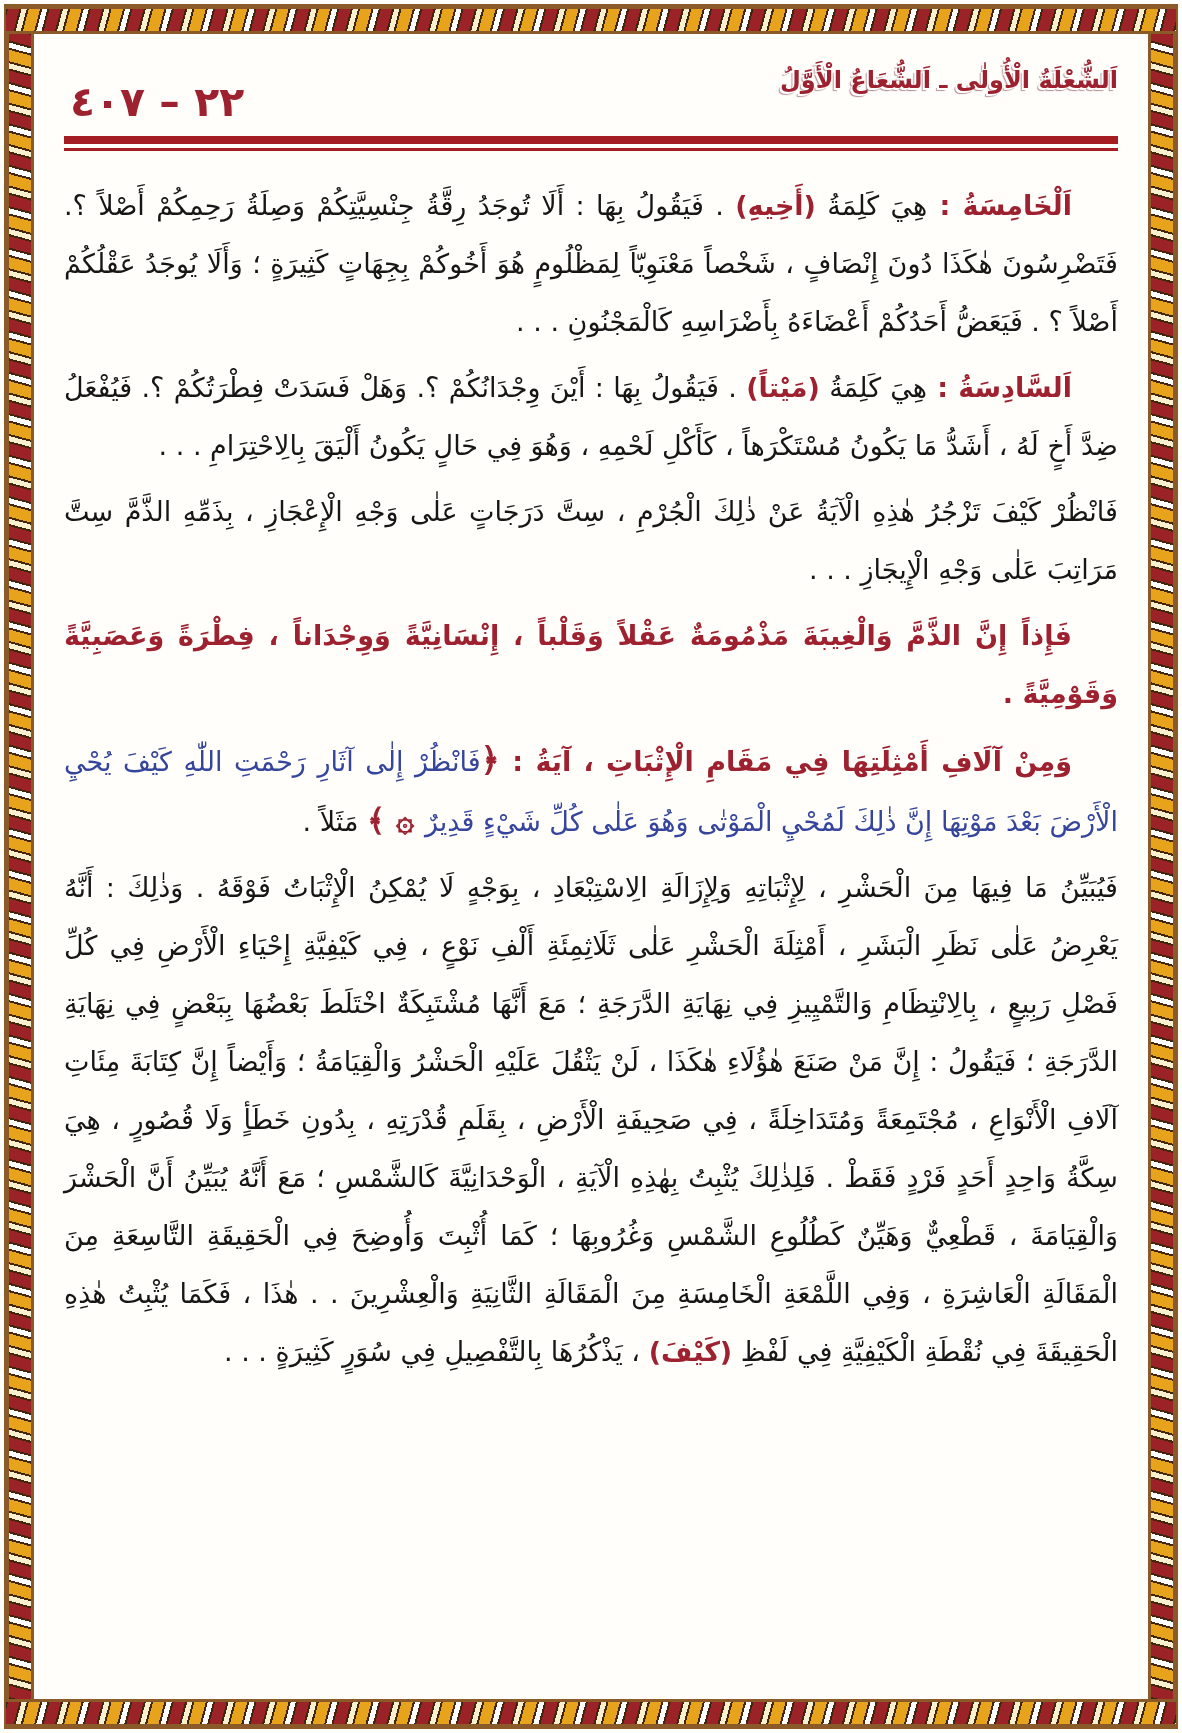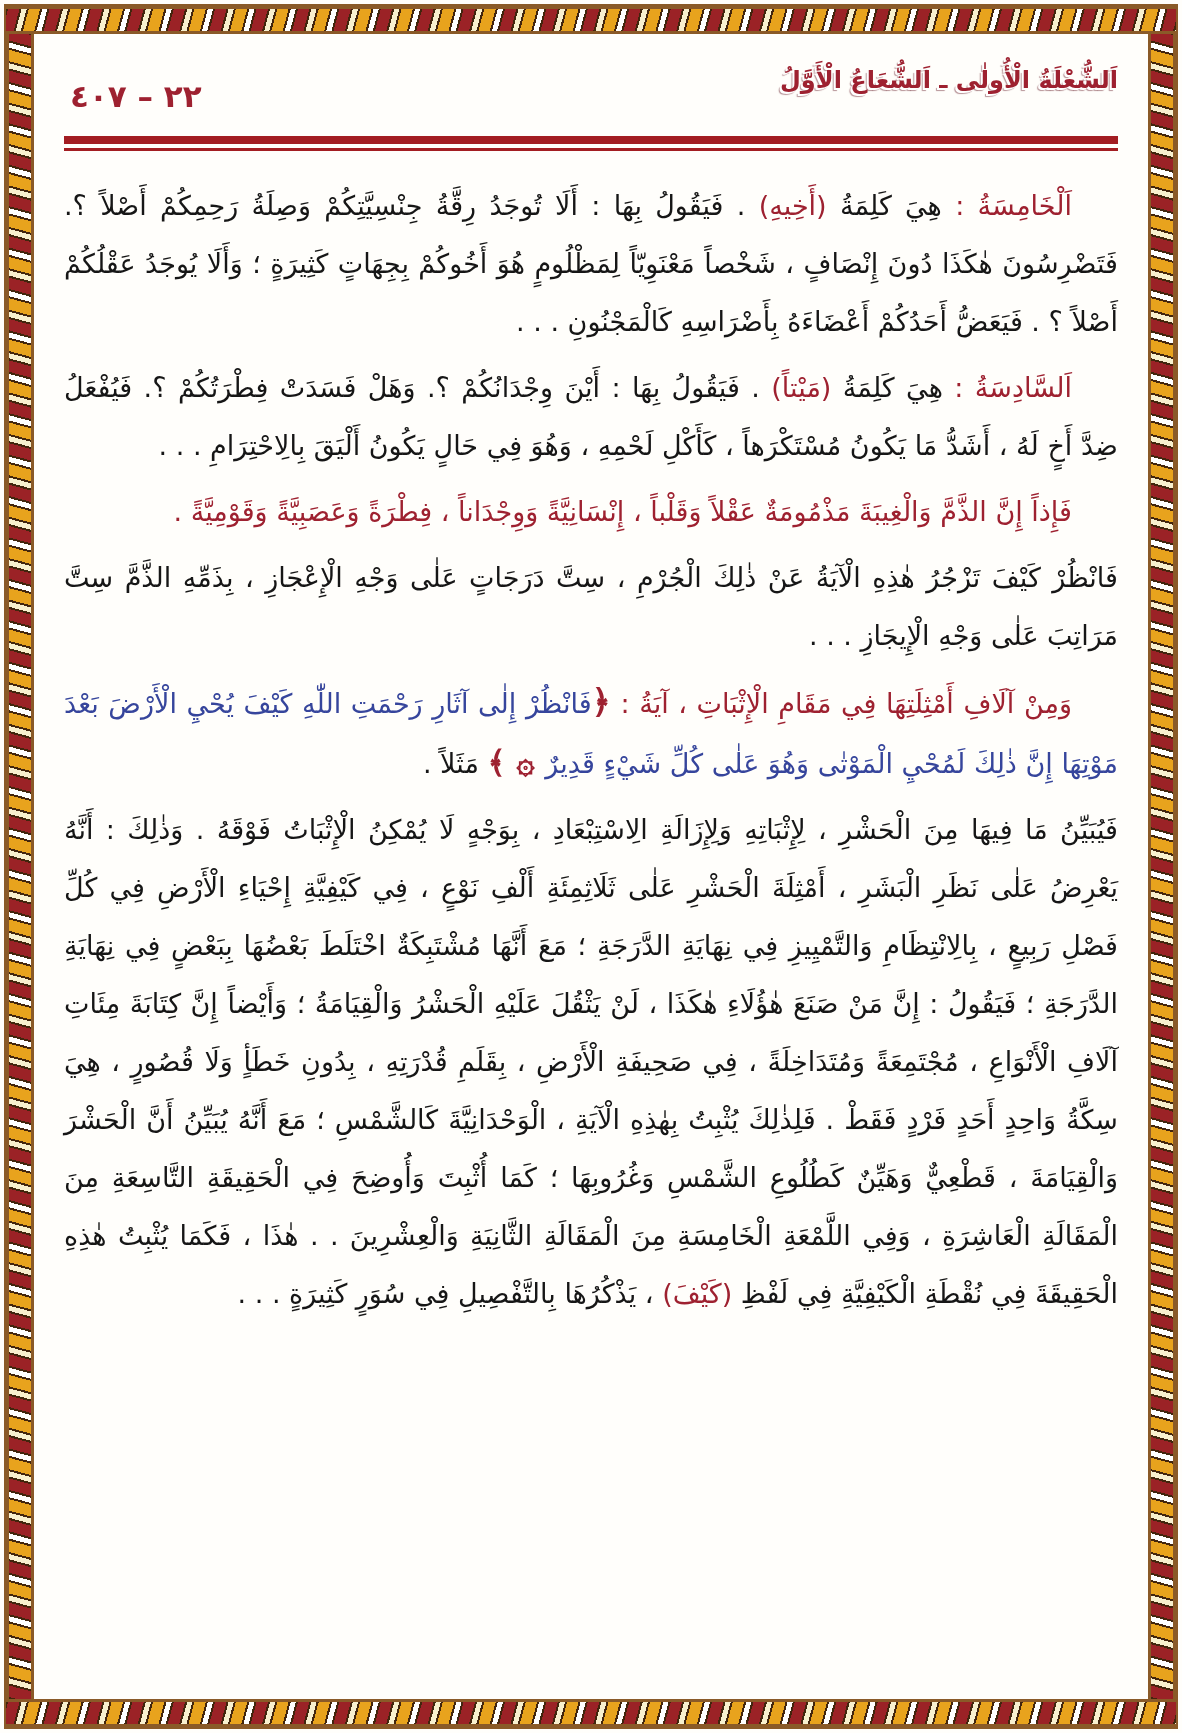--- a/index.html
+++ b/index.html
@@ -31,30 +31,30 @@
   .bstrip.left{left:0;} .bstrip.right{right:0;}
 
   
   .content{position:absolute;top:52px;left:64px;right:64px;direction:rtl;}
   .hdr{position:relative;height:74px;}
   .hdr .title{
     text-align:right;font-size:24px;font-weight:bold;color:var(--accent-red);
     padding-top:14px;
     text-shadow:-2px 2px 0 #ffffff, -3px 3px 1px rgba(96,20,30,.45);}
   .hdr .pnum{
-    position:absolute;left:6px;top:26px;font-size:31px;font-weight:bold;
+    position:absolute;left:6px;top:26px;font-size:41px;font-weight:bold;
     color:var(--accent-red);letter-spacing:2px;}
   .rule-thick{height:8px;background:var(--rule-red);margin-top:10px;}
   .rule-thin{height:3px;background:var(--rule-red);margin-top:4px;}
 
   .bodytext{margin-top:26px;font-size:27px;line-height:58px;color:var(--text-black);
     text-align:justify;}
   .para{margin:0 0 8px 0;}
   .para.indent{text-indent:46px;}
-  .seg.red{color:var(--accent-red);font-weight:normal;}
+  .seg.red{color:var(--accent-red);font-weight:bold;}
   .seg.blue{color:var(--verse-blue);font-weight:normal;}
   .seg.bracket{color:var(--accent-red);font-weight:bold;font-size:33px;}
   .seg.ornament{color:var(--accent-red);font-weight:bold;font-size:31px;}
 </style>
 </head>
 <body>
 
 <div id="page">
 
   <div class="bframe">
@@ -73,23 +73,23 @@
     <div class="rule-thick"></div>
     <div class="rule-thin"></div>
 
     <div class="bodytext">
 
 
       <p class="para indent"><span class="seg red">اَلْخَامِسَةُ : </span><span class="seg">هِيَ كَلِمَةُ </span><span class="seg red">(أَخِيهِ)</span><span class="seg"> . فَيَقُولُ بِهَا : أَلَا تُوجَدُ رِقَّةُ جِنْسِيَّتِكُمْ وَصِلَةُ رَحِمِكُمْ أَصْلاً ؟. فَتَضْرِسُونَ هٰكَذَا دُونَ إِنْصَافٍ ، شَخْصاً مَعْنَوِيّاً لِمَظْلُومٍ هُوَ أَخُوكُمْ بِجِهَاتٍ كَثِيرَةٍ ؛ وَأَلَا يُوجَدُ عَقْلُكُمْ أَصْلاً ؟ . فَيَعَضُّ أَحَدُكُمْ أَعْضَاءَهُ بِأَضْرَاسِهِ كَالْمَجْنُونِ . . .</span></p>
 
       <p class="para indent"><span class="seg red">اَلسَّادِسَةُ : </span><span class="seg">هِيَ كَلِمَةُ </span><span class="seg red">(مَيْتاً)</span><span class="seg"> . فَيَقُولُ بِهَا : أَيْنَ وِجْدَانُكُمْ ؟. وَهَلْ فَسَدَتْ فِطْرَتُكُمْ ؟. فَيُفْعَلُ ضِدَّ أَخٍ لَهُ ، أَشَدُّ مَا يَكُونُ مُسْتَكْرَهاً ، كَأَكْلِ لَحْمِهِ ، وَهُوَ فِي حَالٍ يَكُونُ أَلْيَقَ بِالِاحْتِرَامِ . . .</span></p>
 
+      <p class="para"><span class="seg">فَانْظُرْ كَيْفَ تَزْجُرُ هٰذِهِ الْآيَةُ عَنْ ذٰلِكَ الْجُرْمِ ، سِتَّ دَرَجَاتٍ عَلٰى وَجْهِ الْإِعْجَازِ ، بِذَمِّهِ الذَّمَّ سِتَّ مَرَاتِبَ عَلٰى وَجْهِ الْإِيجَازِ . . .</span></p>
+
       <p class="para indent"><span class="seg red">فَإِذاً إِنَّ الذَّمَّ وَالْغِيبَةَ مَذْمُومَةٌ عَقْلاً وَقَلْباً ، إِنْسَانِيَّةً وَوِجْدَاناً ، فِطْرَةً وَعَصَبِيَّةً وَقَوْمِيَّةً .</span></p>
-
-      <p class="para"><span class="seg">فَانْظُرْ كَيْفَ تَزْجُرُ هٰذِهِ الْآيَةُ عَنْ ذٰلِكَ الْجُرْمِ ، سِتَّ دَرَجَاتٍ عَلٰى وَجْهِ الْإِعْجَازِ ، بِذَمِّهِ الذَّمَّ سِتَّ مَرَاتِبَ عَلٰى وَجْهِ الْإِيجَازِ . . .</span></p>
 
       <p class="para indent"><span class="seg red">وَمِنْ آلَافِ أَمْثِلَتِهَا فِي مَقَامِ الْإِثْبَاتِ ، آيَةُ : </span><span class="seg bracket">﴿</span><span class="seg blue">فَانْظُرْ إِلٰى آثَارِ رَحْمَتِ اللّٰهِ كَيْفَ يُحْيِ الْأَرْضَ بَعْدَ مَوْتِهَا إِنَّ ذٰلِكَ لَمُحْيِ الْمَوْتٰى وَهُوَ عَلٰى كُلِّ شَيْءٍ قَدِيرٌ</span><span class="seg ornament"> ۞ ﴾</span><span class="seg"> مَثَلاً .</span></p>
 
       <p class="para"><span class="seg">فَيُبَيِّنُ مَا فِيهَا مِنَ الْحَشْرِ ، لِإِثْبَاتِهِ وَلِإِزَالَةِ الِاسْتِبْعَادِ ، بِوَجْهٍ لَا يُمْكِنُ الْإِثْبَاتُ فَوْقَهُ . وَذٰلِكَ : أَنَّهُ يَعْرِضُ عَلٰى نَظَرِ الْبَشَرِ ، أَمْثِلَةَ الْحَشْرِ عَلٰى ثَلَاثِمِئَةِ أَلْفِ نَوْعٍ ، فِي كَيْفِيَّةِ إِحْيَاءِ الْأَرْضِ فِي كُلِّ فَصْلِ رَبِيعٍ ، بِالِانْتِظَامِ وَالتَّمْيِيزِ فِي نِهَايَةِ الدَّرَجَةِ ؛ مَعَ أَنَّهَا مُشْتَبِكَةٌ اخْتَلَطَ بَعْضُهَا بِبَعْضٍ فِي نِهَايَةِ الدَّرَجَةِ ؛ فَيَقُولُ : إِنَّ مَنْ صَنَعَ هٰؤُلَاءِ هٰكَذَا ، لَنْ يَثْقُلَ عَلَيْهِ الْحَشْرُ وَالْقِيَامَةُ ؛ وَأَيْضاً إِنَّ كِتَابَةَ مِئَاتِ آلَافِ الْأَنْوَاعِ ، مُجْتَمِعَةً وَمُتَدَاخِلَةً ، فِي صَحِيفَةِ الْأَرْضِ ، بِقَلَمِ قُدْرَتِهِ ، بِدُونِ خَطَأٍ وَلَا قُصُورٍ ، هِيَ سِكَّةُ وَاحِدٍ أَحَدٍ فَرْدٍ فَقَطْ . فَلِذٰلِكَ يُثْبِتُ بِهٰذِهِ الْآيَةِ ، الْوَحْدَانِيَّةَ كَالشَّمْسِ ؛ مَعَ أَنَّهُ يُبَيِّنُ أَنَّ الْحَشْرَ وَالْقِيَامَةَ ، قَطْعِيٌّ وَهَيِّنٌ كَطُلُوعِ الشَّمْسِ وَغُرُوبِهَا ؛ كَمَا أُثْبِتَ وَأُوضِحَ فِي الْحَقِيقَةِ التَّاسِعَةِ مِنَ الْمَقَالَةِ الْعَاشِرَةِ ، وَفِي اللَّمْعَةِ الْخَامِسَةِ مِنَ الْمَقَالَةِ الثَّانِيَةِ وَالْعِشْرِينَ . . هٰذَا ، فَكَمَا يُثْبِتُ هٰذِهِ الْحَقِيقَةَ فِي نُقْطَةِ الْكَيْفِيَّةِ فِي لَفْظِ </span><span class="seg red">(كَيْفَ)</span><span class="seg"> ، يَذْكُرُهَا بِالتَّفْصِيلِ فِي سُوَرٍ كَثِيرَةٍ . . .</span></p>
 
     </div>
   </div>
 </div>
 
 </body></html>

